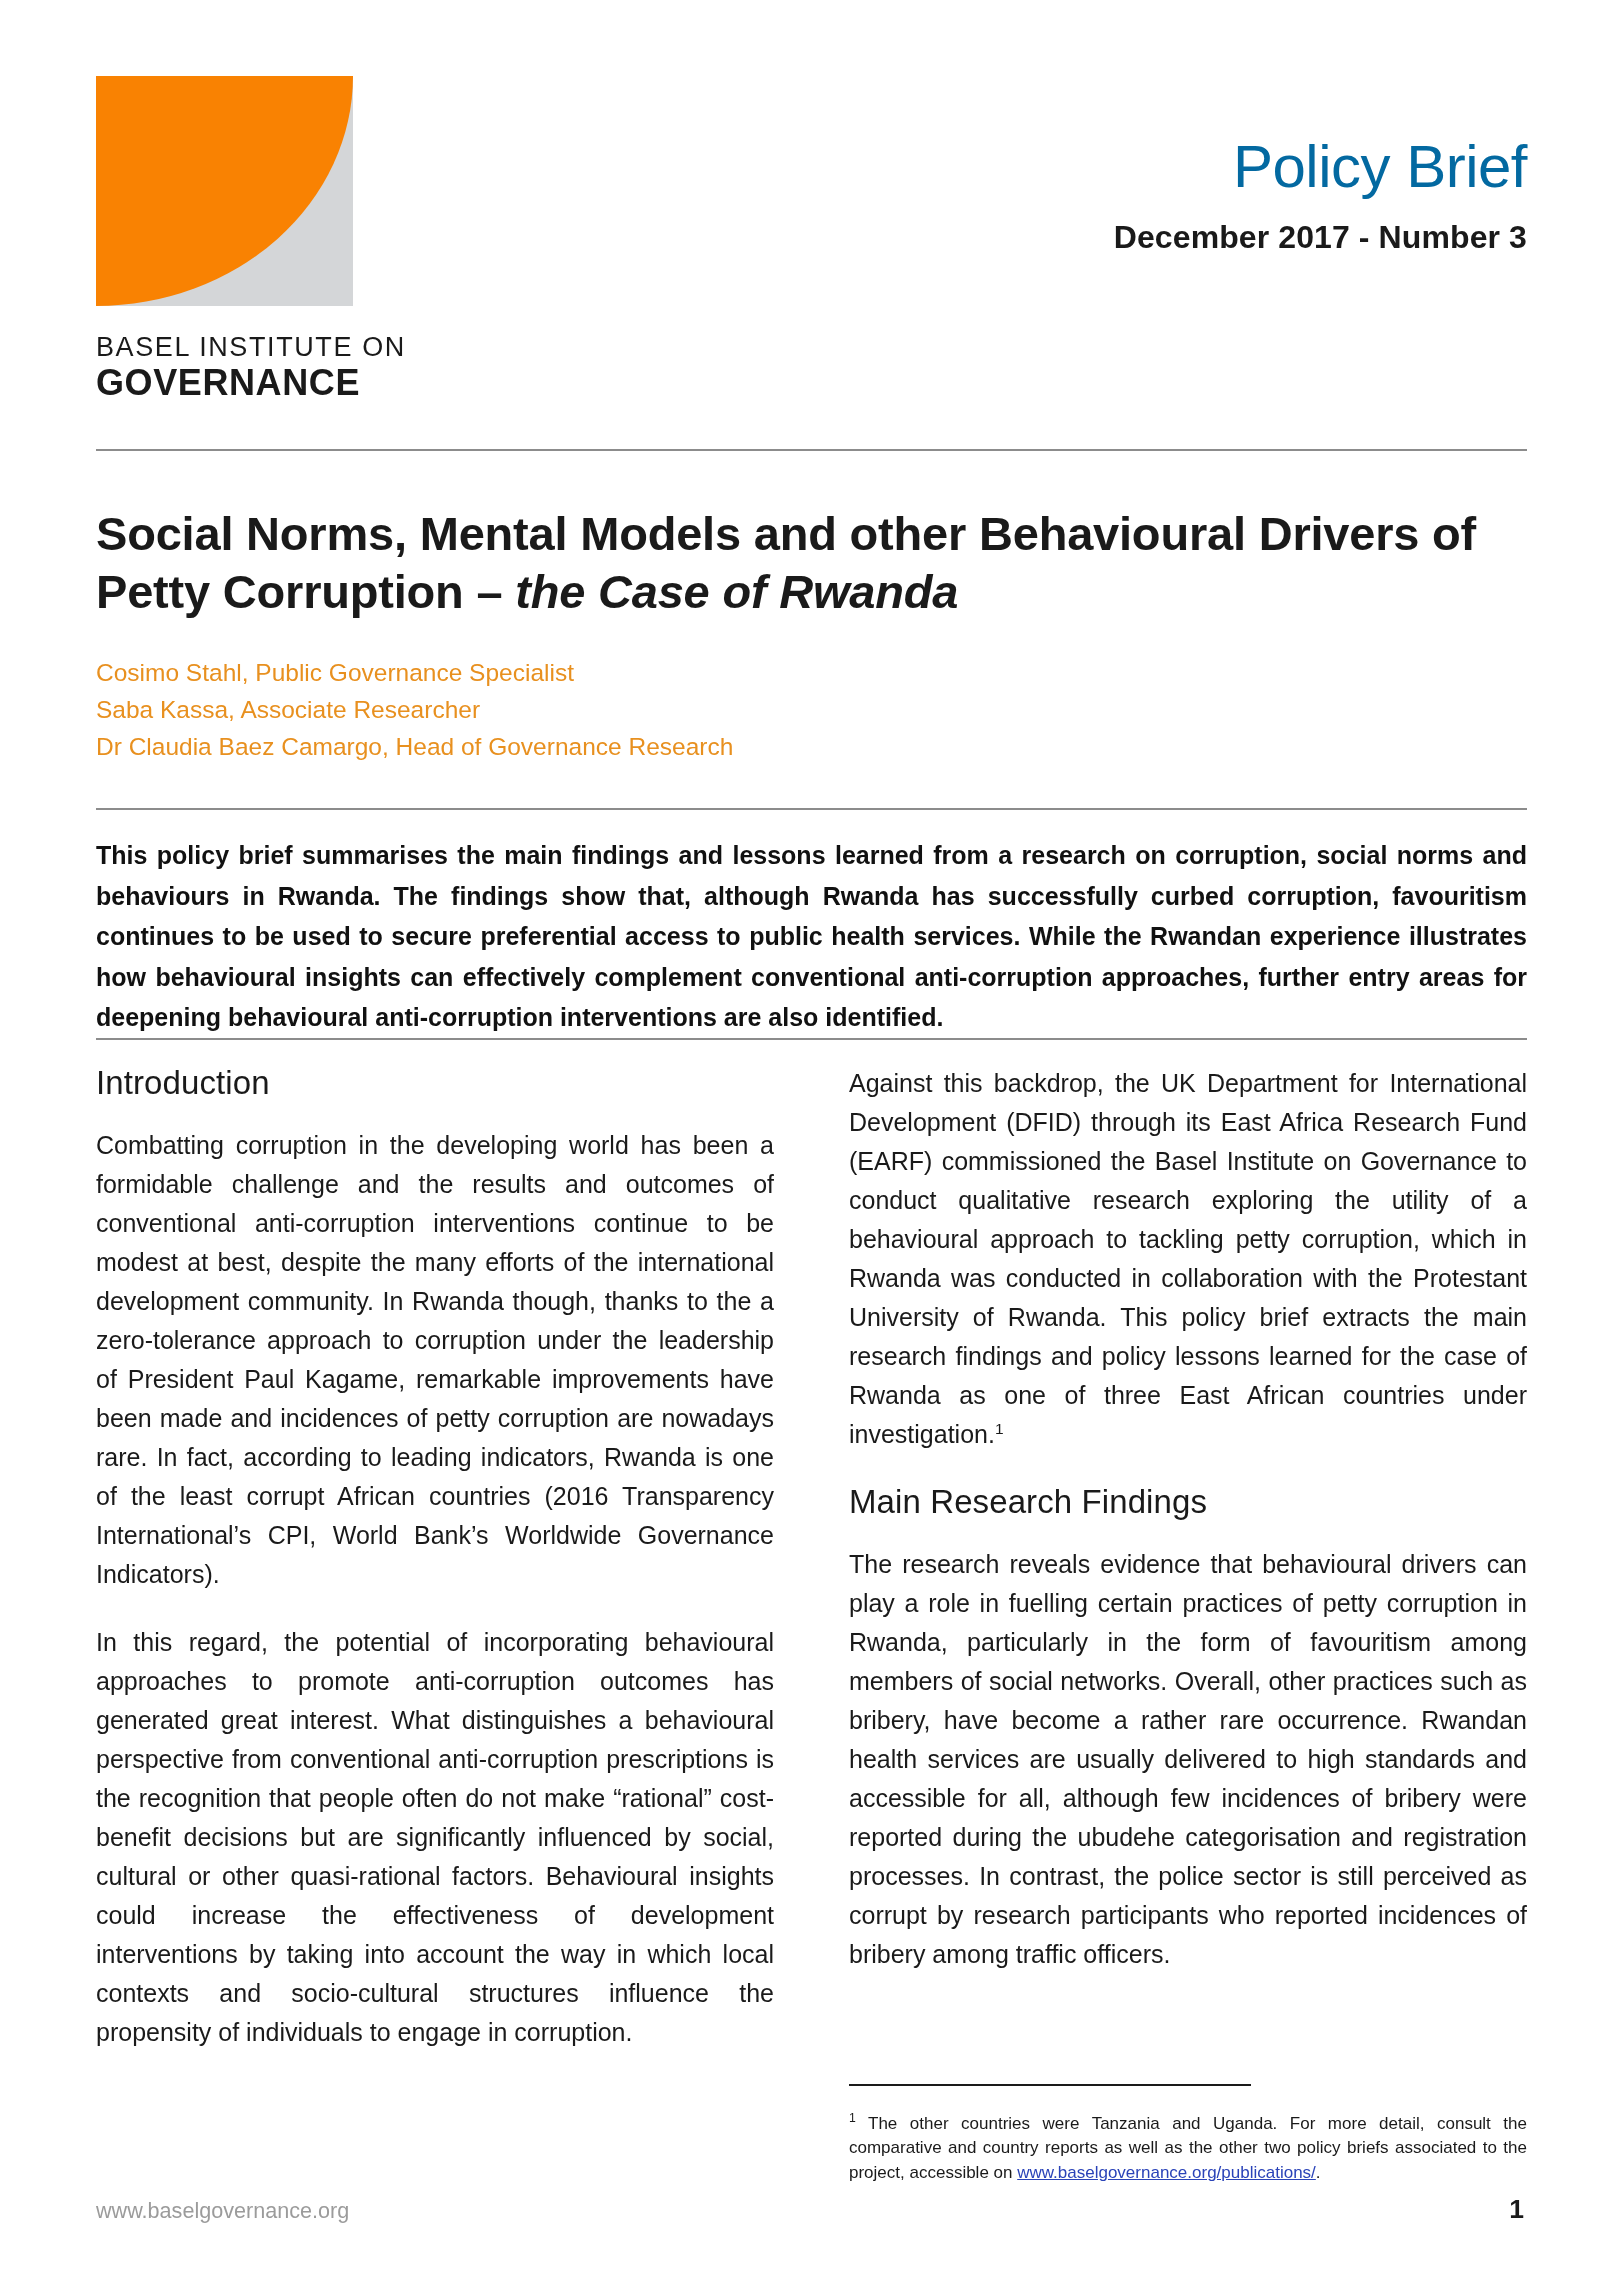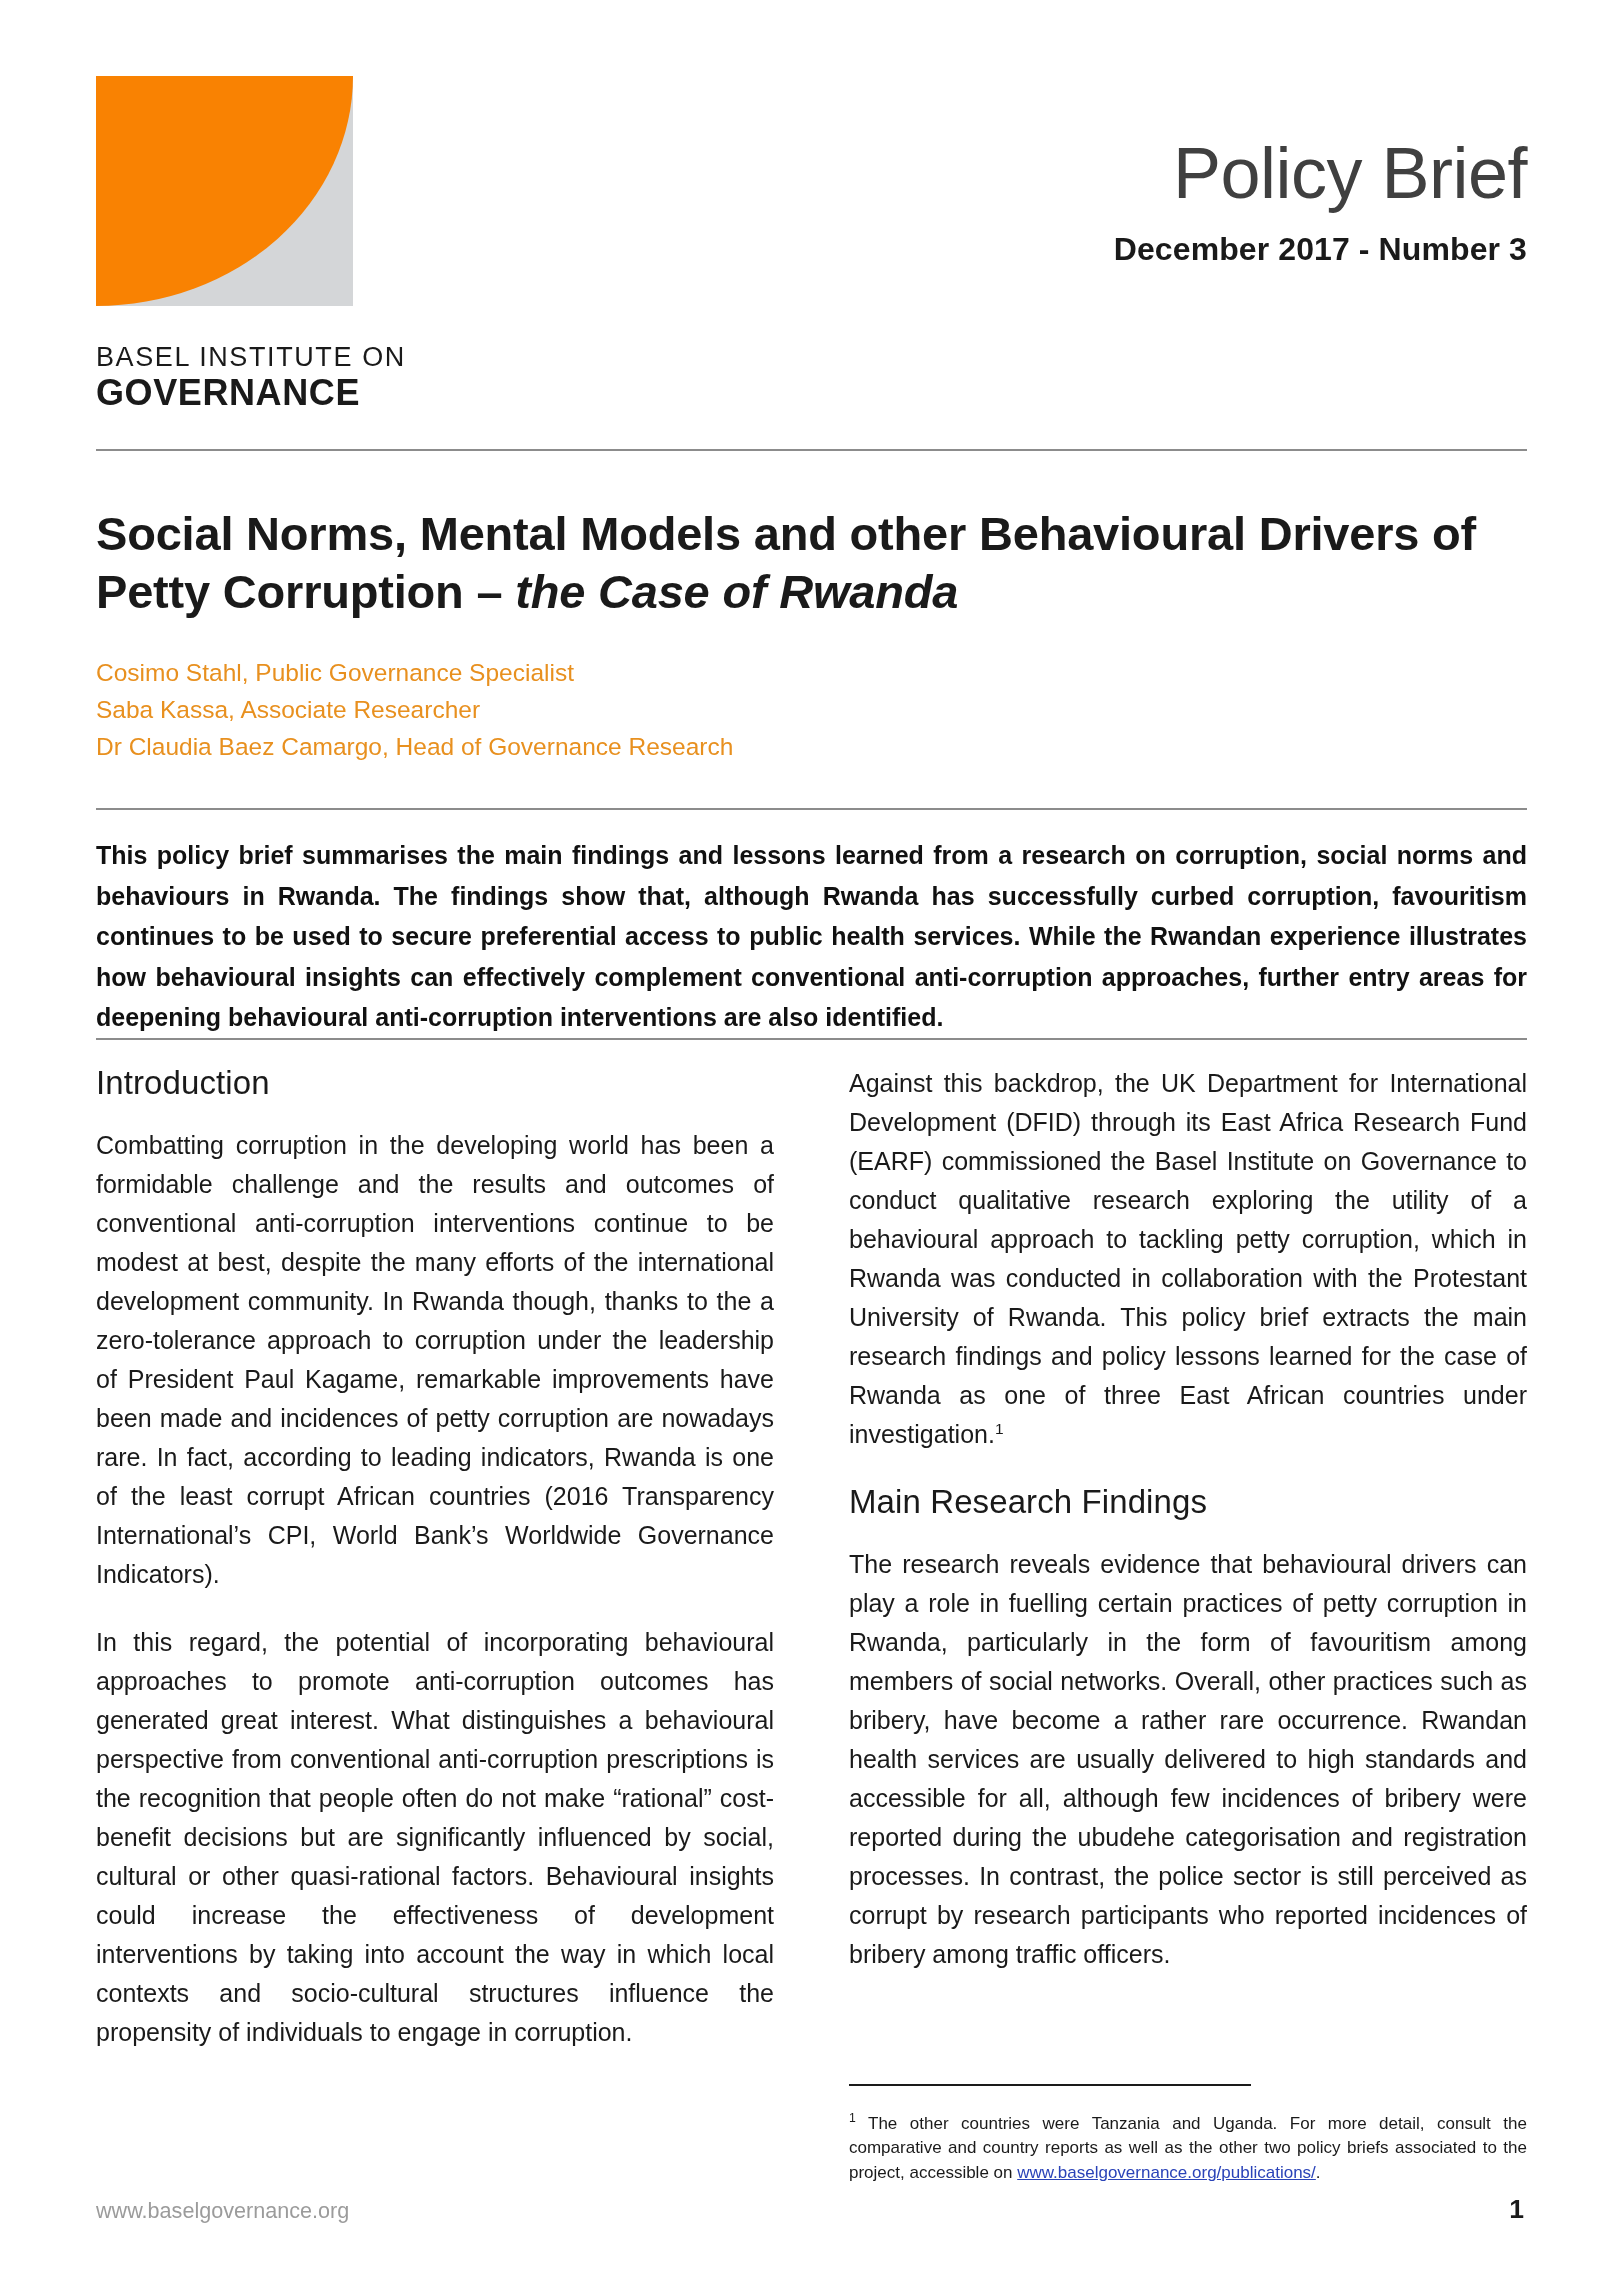--- a/index.html
+++ b/index.html
@@ -44,21 +44,21 @@
   .logo-mark .quarter {
     position: absolute;
     left: 0;
     top: 0;
     width: 100%;
     height: 100%;
     background: #f98202;
     border-bottom-right-radius: 100% 100%;
   }
   .logo-text-1 {
-    margin-top: 37px;
+    margin-top: 27px;
     font-size: 27px;
     letter-spacing: 1.6px;
     color: #1a1a1a;
     font-weight: 400;
     line-height: 1.05;
     white-space: nowrap;
   }
   .logo-text-2 {
     margin-top: 2.9px;
     font-size: 36px;
@@ -70,23 +70,23 @@
   }
 
   .header-right {
     position: absolute;
     right: 0;
     top: 61px;
     text-align: right;
     width: 980px;
   }
   .brief-title {
-    font-size: 72px;
+    font-size: 60px;
     line-height: 1.0;
-    color: #404040;
+    color: #0369a1;
     font-weight: 400;
     letter-spacing: -0.5px;
   }
   .brief-sub {
     margin-top: 21.6px;
     font-size: 32px;
     color: #1a1a1a;
     font-weight: 700;
     letter-spacing: 0.1px;
   }

